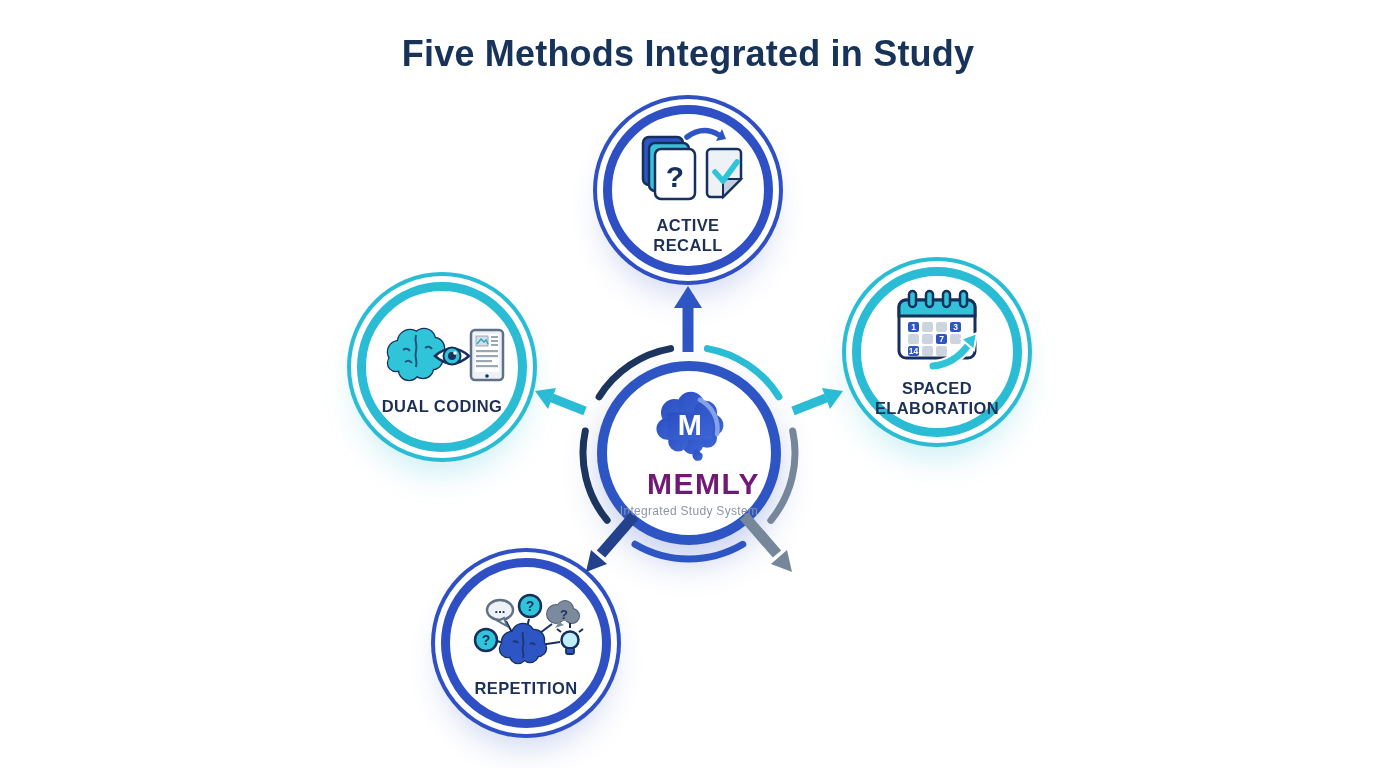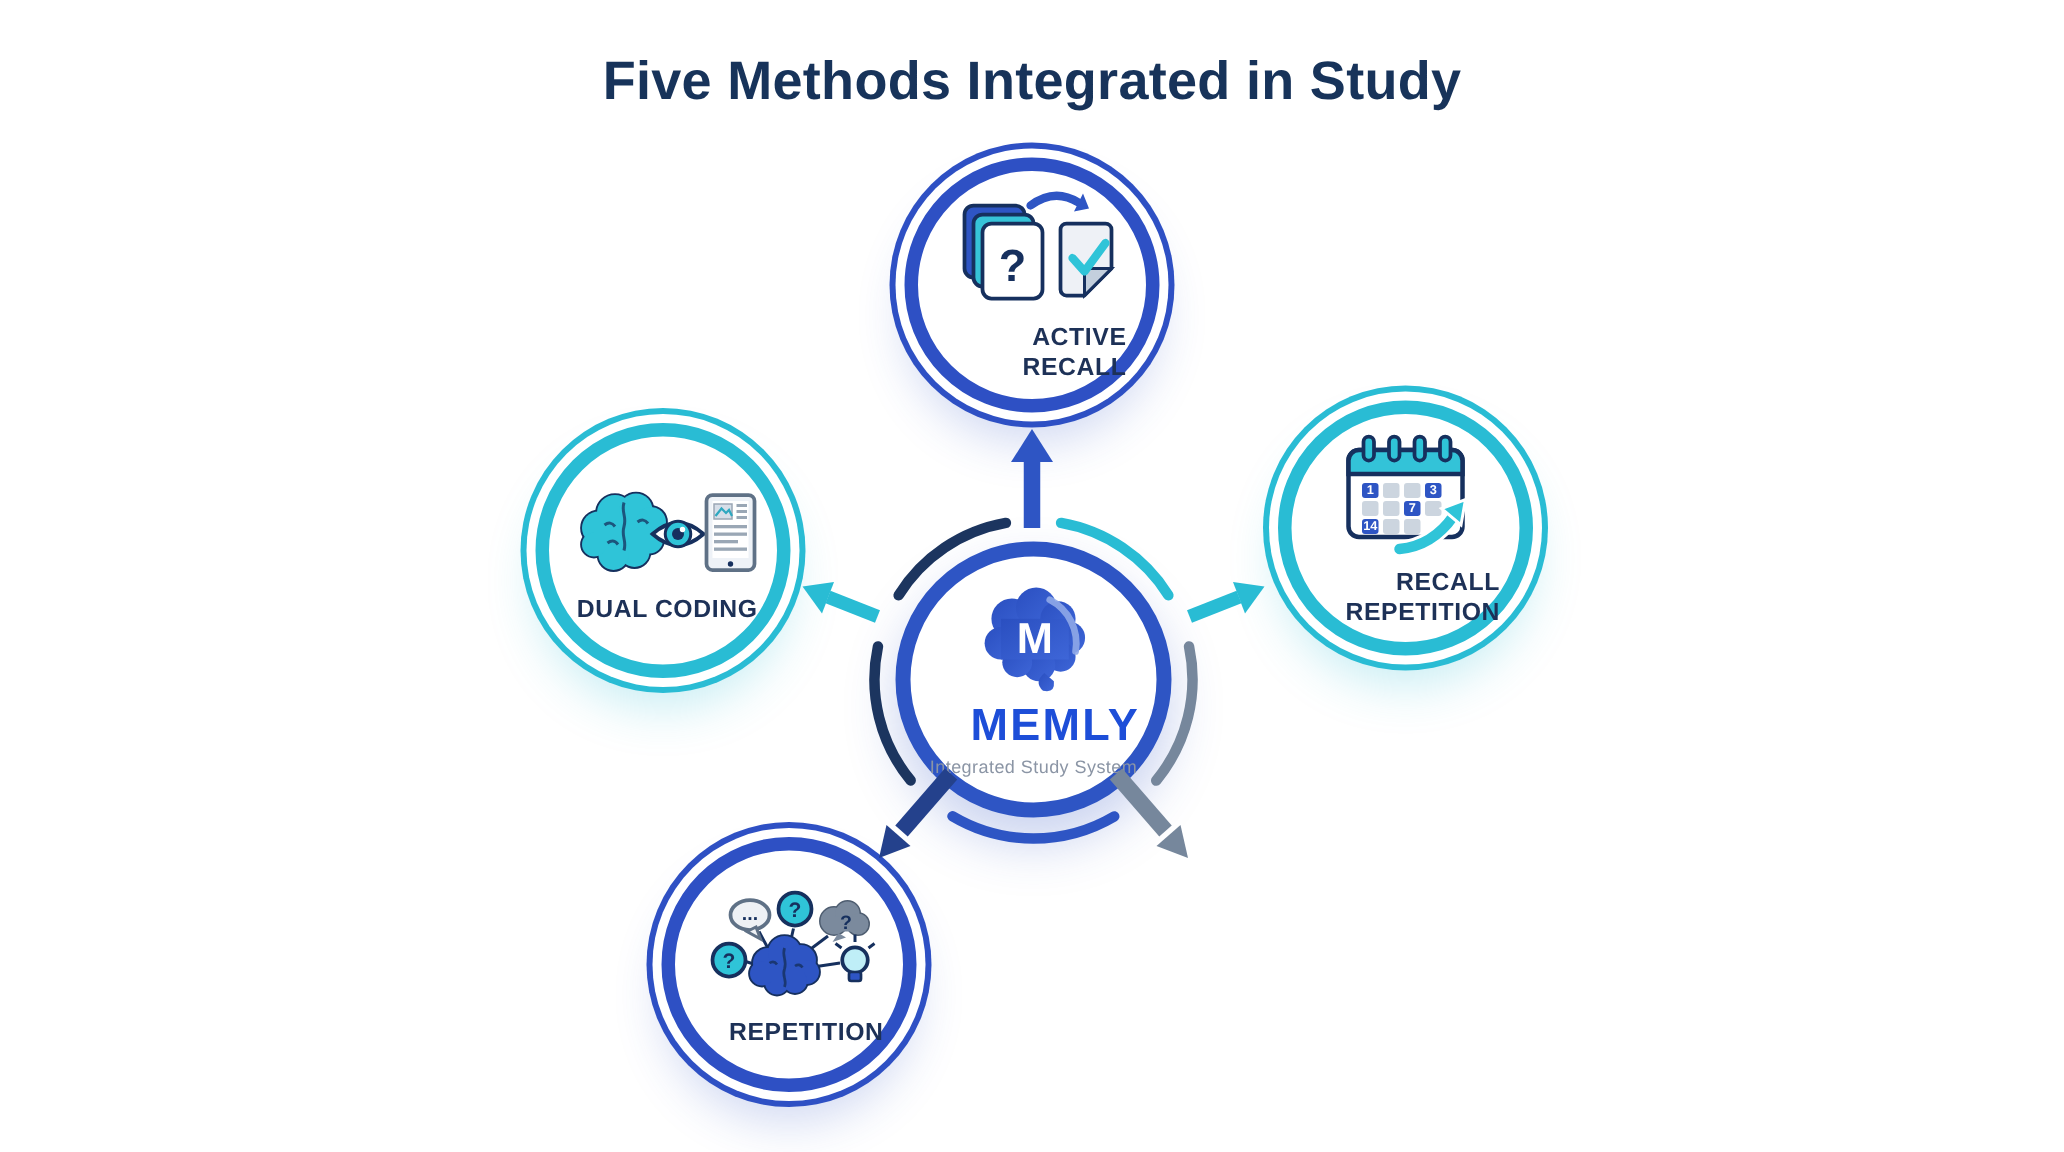--- a/index.html
+++ b/index.html
@@ -40,35 +40,35 @@
   }
   #node-active-recall   { left:603px; top:105px; }
   #node-dual-coding     { left:357px; top:282px; }
   #node-spaced-repetition { left:852px; top:267px; }
   #node-elaboration     { left:441px; top:558px; }
   #node-interleaving    { left:767px; top:558px; }
 
   .node-label {
     margin-top:6px; width:126px;
     font-size:16.5px; font-weight:bold; color:#1d3157;
-    letter-spacing:0.4px; line-height:1.22;text-align:right;
+    letter-spacing:0.4px; line-height:1.22;
   }
   .node-icon { flex:none; }
 
   
   #center-node {
     position:absolute; left:597px; top:361px;
     width:184px; height:184px; border-radius:50%;
     background:#fff; border:10px solid #2e55c4;
     box-shadow:0 18px 34px rgba(46,85,196,0.25);
     display:flex; flex-direction:column; align-items:center; justify-content:center;
     text-align:center; z-index:3;
   }
   .center-name {
-    font-size:30px; font-weight:bold; color:#1d4ed8; letter-spacing:1.5px;
+    font-size:30px; font-weight:bold; color:#701a75; letter-spacing:1.5px;
     margin-top:2px;
     margin-left:29px;
   }
   .center-tagline {
     font-size:12px; color:#8b95a5; letter-spacing:0.3px; margin-top:3px;
   }
 
   
   #overlay { position:absolute; inset:0; z-index:4; pointer-events:none; }
 </style>
@@ -239,21 +239,21 @@
       <g font-size="8.5" font-weight="bold" fill="#ffffff" text-anchor="middle">
         <text x="32.5" y="43.5">1</text>
         <text x="74.5" y="43.5">3</text>
         <text x="60.5" y="55.5">7</text>
         <text x="32.5" y="67.5">14</text>
       </g>
       <path d="M52 80 Q74 78 88 58" stroke="#ffffff" stroke-width="11" fill="none" stroke-linecap="round"></path>
       <path d="M52 80 Q74 78 88 58" stroke="#2fc4d8" stroke-width="7" fill="none" stroke-linecap="round"></path>
       <polygon points="96,47 93,64 80,53" fill="#2fc4d8" stroke="#ffffff" stroke-width="2"></polygon>
     </svg>
-    <div class="node-label">RECALL REPETITION</div>
+    <div class="node-label">SPACED ELABORATION</div>
   </div>
 
   <div id="node-elaboration" class="node ring-blue">
     <svg class="node-icon" width="124" height="84" viewBox="0 0 124 84">
 
       <g stroke="#16305e" stroke-width="2">
         <line x1="50" y1="48" x2="42" y2="33"></line>
           <line x1="62" y1="44" x2="65" y2="31"></line>
         <line x1="72" y1="48" x2="88" y2="36"></line>
           <line x1="46" y1="57" x2="33" y2="53"></line>

